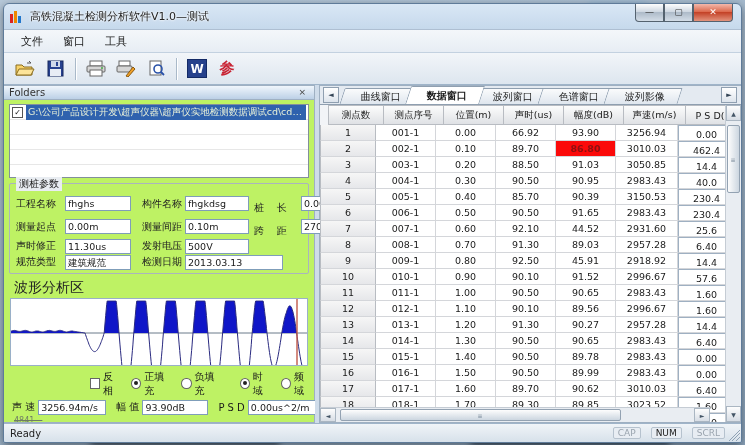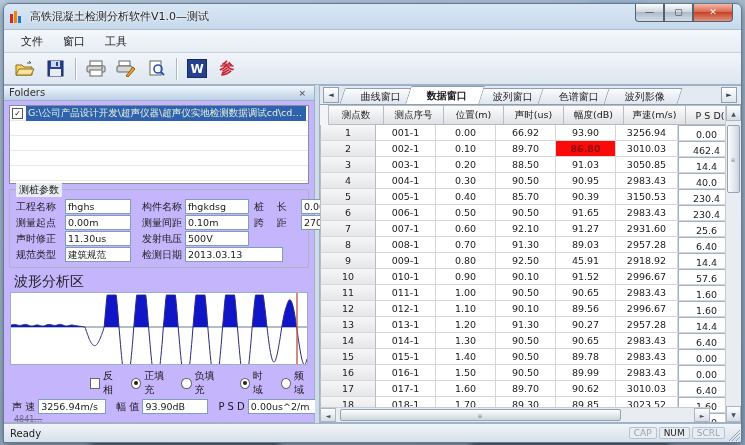--- a/index.html
+++ b/index.html
@@ -33,21 +33,21 @@
   .menu-item{padding:2px 9px;font-size:11px;}
   .toolbar{height:31px;background:linear-gradient(#f2f5f9,#dde6ef);border-top:1px solid #c3d1e0;
            border-bottom:1px solid #9fb4c9;display:flex;align-items:center;padding:0 6px;}
   .tbtn{width:28px;height:26px;display:flex;align-items:center;justify-content:center;border:1px solid transparent;border-radius:2px;}
   .tsep{width:1px;height:22px;background:#a9b9c9;margin:0 5px;box-shadow:1px 0 0 #fff;}
   .word-ico{width:18px;height:17px;background:#26418c;border:1px solid #132a66;color:#fff;
             font-weight:bold;font-size:12px;display:flex;align-items:center;justify-content:center;}
   .param-ico{color:#c82333;font-size:15px;font-weight:bold;}
   
   .main{flex:1;display:flex;min-height:0;background:#cfdcea;}
-  .left{width:310px;background:#c4b5fd;border:1px solid #9fb0c2;border-left:none;display:flex;flex-direction:column;}
+  .left{width:310px;background:#bef264;border:1px solid #9fb0c2;border-left:none;display:flex;flex-direction:column;}
   .lp-head{height:16px;background:linear-gradient(#f0f6fc,#bcd0e6);border-bottom:1px solid #9fb0c2;
            display:flex;align-items:center;padding:0 5px;font-size:10px;color:#333;}
   .lp-head .x{margin-left:auto;font-size:9px;color:#444;padding:0 3px;}
   .filelist{height:92px;margin:4px 5px 2px 5px;border:1px solid #828f9c;background:
             repeating-linear-gradient(to bottom,#ffffff 0 14px,#e7e7e7 14px 15px);overflow:hidden;}
   .fitem{height:15px;display:flex;align-items:center;gap:3px;padding:0 2px;}
   .fitem .cb{width:9px;height:9px;border:1px solid #555;background:#fff;font-size:8px;line-height:9px;text-align:center;color:#111;flex:none;}
   .fitem .ftxt{background:#2f62ae;color:#e8f0d8;font-size:9.5px;white-space:nowrap;overflow:hidden;
                text-overflow:ellipsis;padding:1px 2px;flex:1;}
   
@@ -56,21 +56,21 @@
   .pgroup .gtitle{position:absolute;top:-7px;left:6px;background:#e9edf2;padding:0 3px;font-size:10px;color:#222;}
   .param-row{display:flex;gap:5px;margin:1px 0;align-items:center;}
   .pcell{display:flex;align-items:center;gap:3px;}
   .plabel{font-size:10px;white-space:pre;color:#222;}
   .pfield{border:1px solid #7f9db9;background:#fff;font-size:9.5px;height:13px;line-height:13px;
           padding:0 2px;white-space:nowrap;overflow:hidden;}
   .param-row .pcell:nth-child(1) .plabel{width:46px;}
   .param-row .pcell:nth-child(1) .pfield{width:60px;}
   .param-row .pcell:nth-child(2) .plabel{width:46px;text-align:right;}
   .param-row .pcell:nth-child(2) .pfield{width:58px;}
-  .param-row .pcell:nth-child(3) .plabel{width:44px;}
+  .param-row .pcell:nth-child(3) .plabel{width:44px;margin-top:8px;}
   .param-row .pcell:nth-child(3) .pfield{width:56px;}
   .param-row.cols2 .pcell:nth-child(2) .pfield{width:92px;}
   
   .wave-label{font-size:14px;margin:5px 0 1px 10px;color:#222;}
   .wavebox{margin:0 6px;height:84px;border:1px solid #9ab0c8;background:#fff;position:relative;overflow:hidden;}
   .wavebox svg{display:block;}
   
   .wc-row1{display:flex;align-items:center;gap:10px;margin:4px 2px 1px 86px;font-size:10px;}
   .wc-row2{display:flex;align-items:center;gap:4px;margin:1px 2px 0 8px;font-size:10px;}
   .chk{width:9px;height:9px;border:1px solid #666;background:#fff;display:inline-block;vertical-align:-1px;}
@@ -122,21 +122,21 @@
   .hscroll{position:absolute;left:0;right:15px;bottom:0;height:14px;background:#e9edf2;
            border-top:1px solid #c5ccd4;display:flex;}
   .htrack{flex:1;position:relative;}
   .hthumb{position:absolute;top:1px;bottom:1px;left:4px;width:78%;border:1px solid #93a2b2;border-radius:2px;
           background:linear-gradient(#fdfdfd,#ccd6e0);display:flex;align-items:center;justify-content:center;
           font-size:6px;color:#789;letter-spacing:1px;}
   .hscroll .sbtn{width:14px;height:auto;}
   
   .statusbar{height:18px;background:linear-gradient(#f0f4f8,#d7e1ea);border-top:1px solid #9fb4c9;
              display:flex;align-items:center;padding:0 6px;font-size:10px;color:#222;border-radius:0 0 2px 2px;position:relative;}
-  .inds{margin-left:auto;display:flex;gap:2px;margin-right:10px;border-radius:6px;}
+  .inds{margin-left:auto;display:flex;gap:10px;margin-right:10px;border-radius:6px;}
   .ind{border:1px solid #b6c2ce;border-radius:2px;padding:0 4px;font-size:9px;color:#9aa4ae;background:#e8edf3;}
   .ind.on{color:#222;}
   .grip{position:absolute;right:1px;bottom:1px;width:12px;height:12px;
         background:linear-gradient(135deg,transparent 50%,#8fa2b5 50%,#8fa2b5 55%,transparent 55%,transparent 65%,#8fa2b5 65%,#8fa2b5 70%,transparent 70%,transparent 80%,#8fa2b5 80%,#8fa2b5 85%,transparent 85%);}
 </style>
 </head>
 <body>
 
 <div class="blob" style="left:335px;top:8px;width:115px;height:20px;background:#8d8d8d;opacity:.65;"></div>
 <div class="blob" style="left:492px;top:10px;width:70px;height:16px;background:#9a9a9a;opacity:.6;"></div>
@@ -419,21 +419,21 @@
                 <div class="cell c3">90.50</div>
                 <div class="cell c4">91.65</div>
                 <div class="cell c5">2983.43</div>
                 <div class="cell c6 right">230.4</div>
               </div>
               <div class="tr">
                 <div class="cell c0 rownum">7</div>
                 <div class="cell c1">007-1</div>
                 <div class="cell c2">0.60</div>
                 <div class="cell c3">92.10</div>
-                <div class="cell c4">91.27</div>
+                <div class="cell c4">44.52</div>
                 <div class="cell c5">2931.60</div>
                 <div class="cell c6 right">25.6</div>
               </div>
               <div class="tr">
                 <div class="cell c0 rownum">8</div>
                 <div class="cell c1">008-1</div>
                 <div class="cell c2">0.70</div>
                 <div class="cell c3">91.30</div>
                 <div class="cell c4">89.03</div>
                 <div class="cell c5">2957.28</div>

